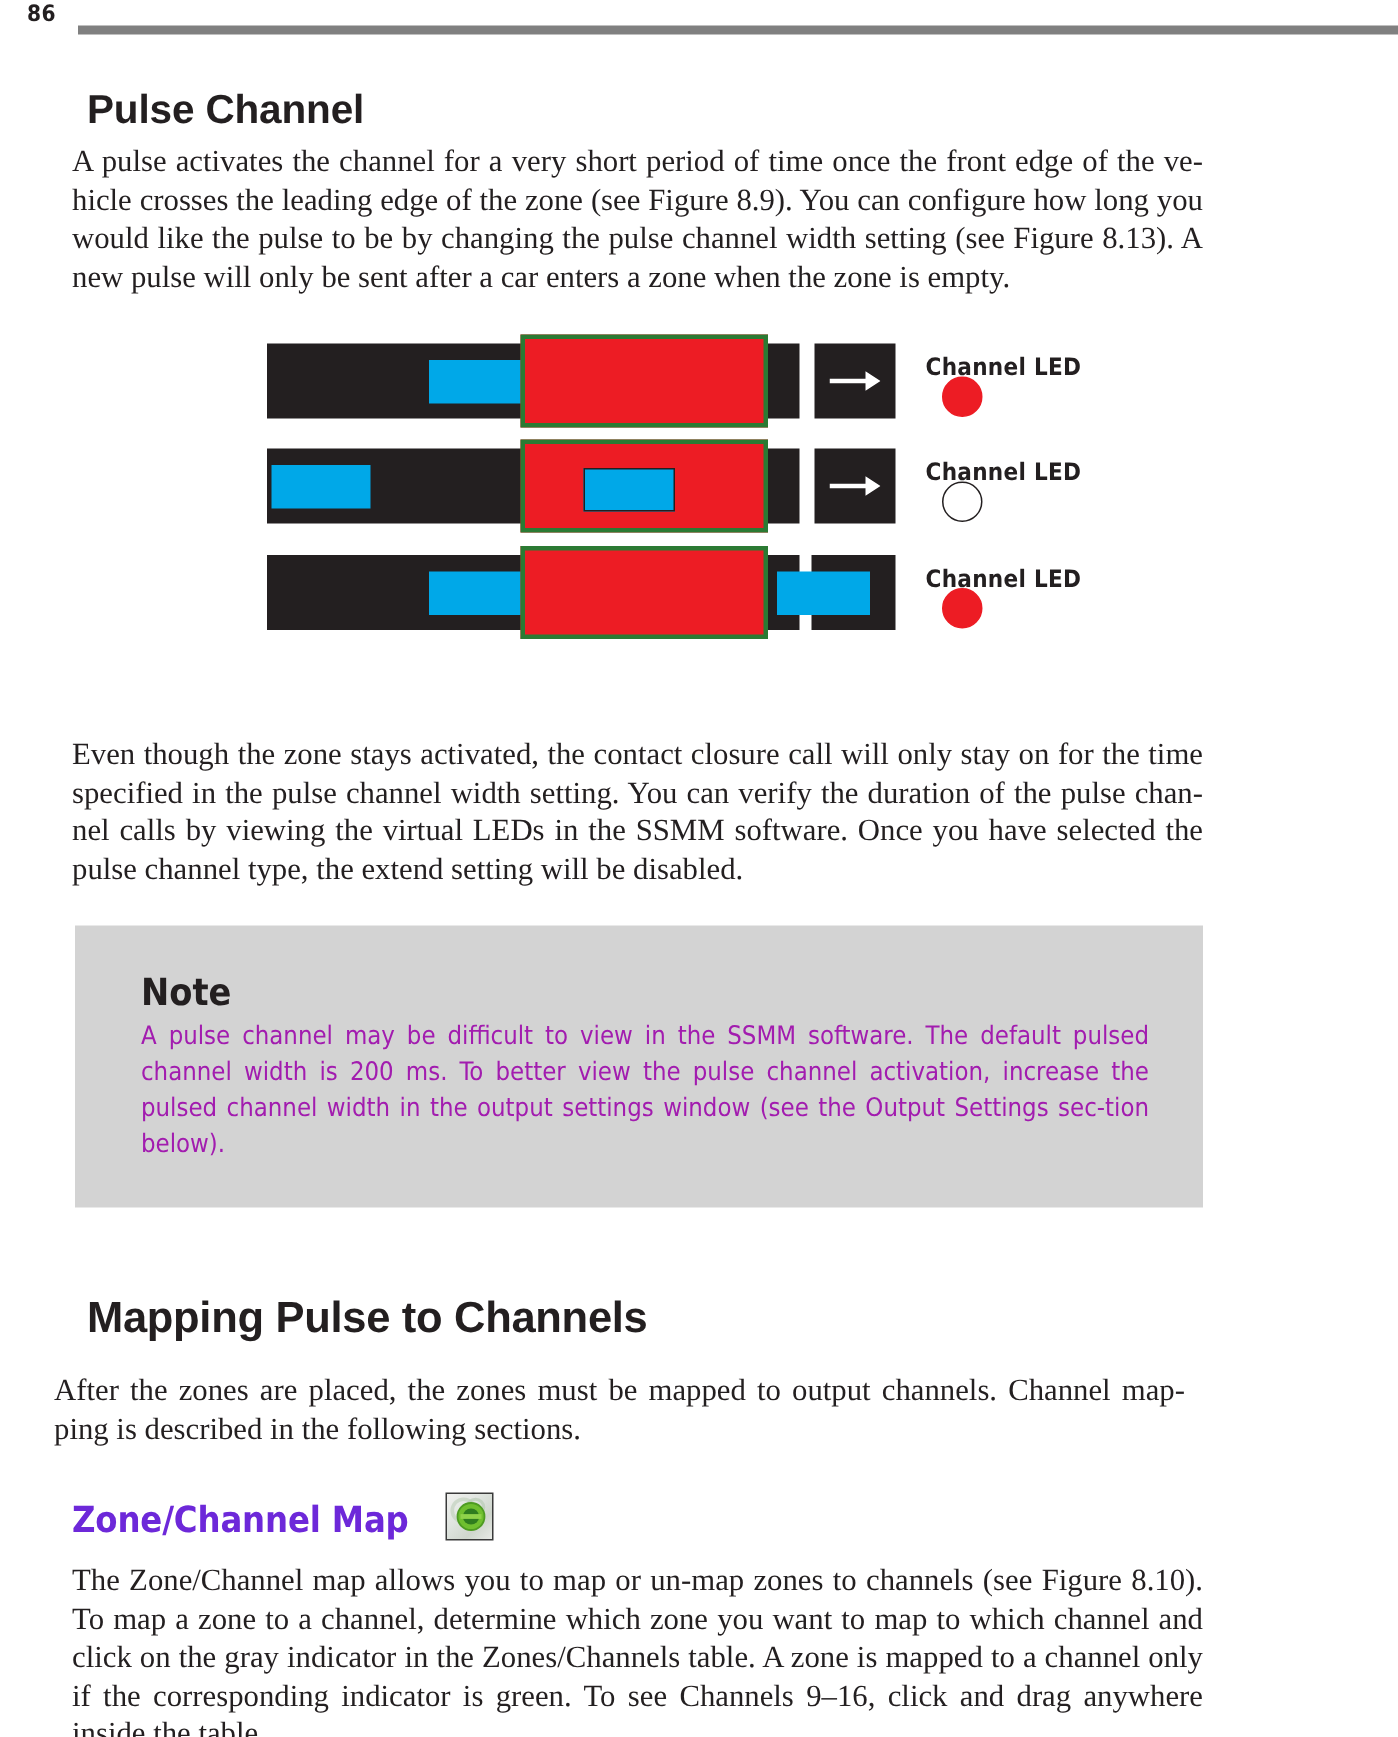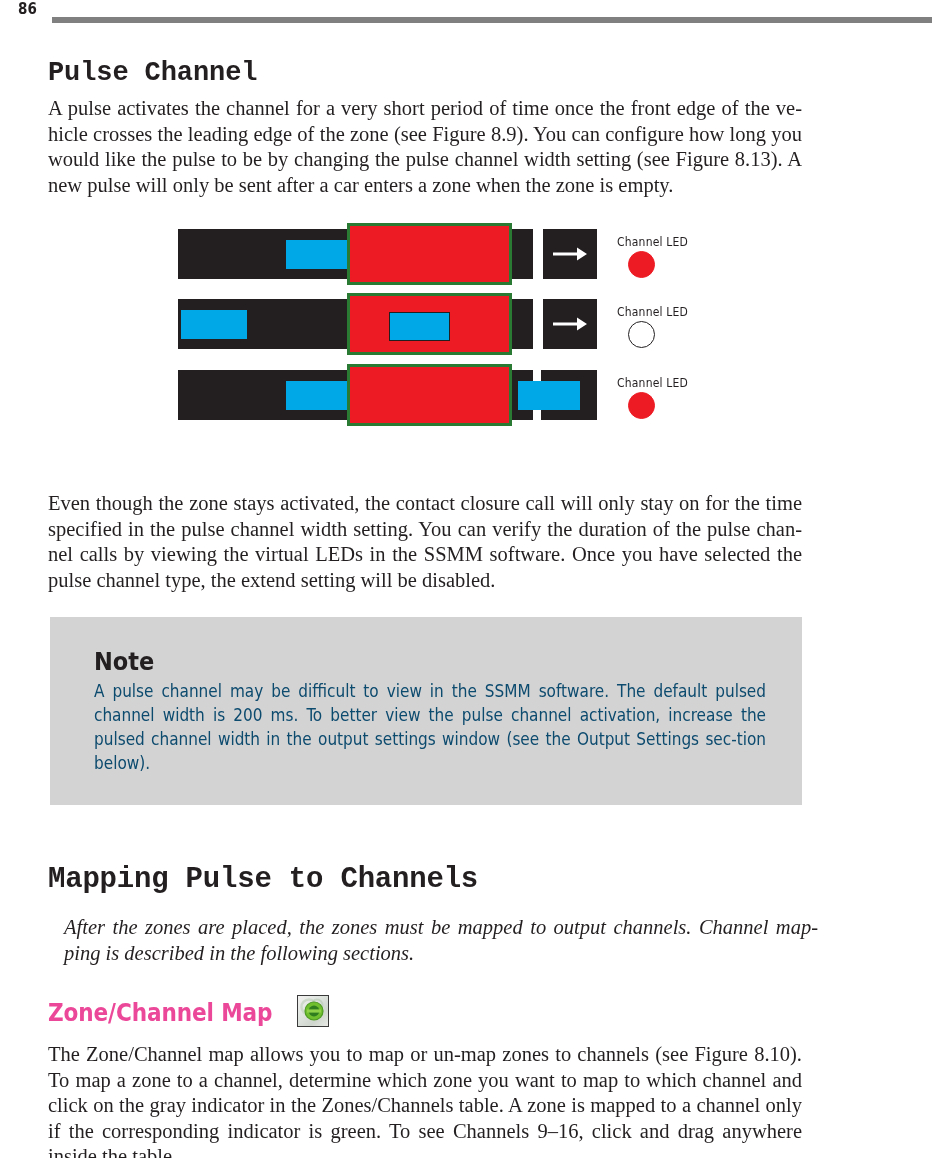--- a/index.html
+++ b/index.html
@@ -58,33 +58,34 @@
     left: 52px;
     top: 17px;
     width: 880px;
     height: 6px;
     background: #808080;
   }
 
   
   .h1 {
     position: absolute;
-    font-family: Liberation Mono, monospace;
-    font-weight: bold;
-    color: #231f20;
+    font-family: Liberation Sans, sans-serif;
+    font-weight: bold;
+    color: #231f20;
+    margin-left: 10px;
   }
   .h1.pulse-channel { left: 48px; top: 58px; font-size: 27px; letter-spacing: -0.1px; }
   .h1.mapping      { left: 48px; top: 863px; font-size: 29px; letter-spacing: -0.2px; }
 
   .h2 {
     position: absolute;
     font-family: "DejaVu Sans Condensed", "Liberation Sans Narrow", "Liberation Sans", sans-serif;
     font-weight: bold;
     font-size: 24px;
-    color: #ec4899;
+    color: #6d28d9;
     letter-spacing: -0.1px;
   }
 
   .body-para {
     position: absolute;
     font-family: "Liberation Serif", "DejaVu Serif", serif;
     font-size: 20.5px;
     line-height: 25.5px;
     color: #231f20;
     text-align: justify;
@@ -131,22 +132,22 @@
     background: #231f20;
     width: 54px;
     height: 50px;
     top: 14px;
   }
   .arrow-box svg { display: block; margin: 17px auto 0 auto; }
 
   .led-label {
     position: absolute;
     font-family: "DejaVu Sans Condensed", "Liberation Sans Narrow", "Liberation Sans", sans-serif;
-    font-weight: normal;
-    font-size: 12px;
+    font-weight: bold;
+    font-size: 16px;
     color: #231f20;
     letter-spacing: 0.2px;
     white-space: nowrap;
   }
   .led {
     position: absolute;
     width: 27px;
     height: 27px;
     border-radius: 50%;
     box-sizing: border-box;
@@ -186,21 +187,21 @@
     color: #231f20;
   }
   .note-body {
     position: absolute;
     left: 44px;
     top: 62px;
     width: 672px;
     font-family: "DejaVu Sans Condensed", "Liberation Sans Narrow", "Liberation Sans", sans-serif;
     font-size: 17px;
     line-height: 24px;
-    color: #0c4a6e;
+    color: #a21caf;
     text-align: justify;
     text-justify: inter-word;
   }
 
   
   .zc-icon {
     position: absolute;
     width: 32px;
     height: 32px;
     box-sizing: border-box;
@@ -266,21 +267,21 @@
 
 <div class="body-para" style="left:48px; top:491px; width:754px;">Even though the zone stays activated, the contact closure call will only stay on for the time specified in the pulse channel width setting. You can verify the duration of the pulse chan-nel calls by viewing the virtual LEDs in the SSMM software. Once you have selected the pulse channel type, the extend setting will be disabled.</div>
 
 <div class="note-box">
   <div class="note-title">Note</div>
   <div class="note-body">A pulse channel may be difficult to view in the SSMM software. The default pulsed channel width is 200 ms. To better view the pulse channel activation, increase the pulsed channel width in the output settings window (see the Output Settings sec-tion below).</div>
 </div>
 
 <div class="h1 mapping">Mapping Pulse to Channels</div>
 
-<div class="body-para" style="left:64px; top:915px; width:754px;font-style:italic;">After the zones are placed, the zones must be mapped to output channels. Channel map-ping is described in the following sections.</div>
+<div class="body-para" style="left:36px; top:915px; width:754px;">After the zones are placed, the zones must be mapped to output channels. Channel map-ping is described in the following sections.</div>
 
 <div class="h2" style="left:48px; top:999px;">Zone/Channel Map</div>
 
 <div class="zc-icon" style="left:297px; top:995px;">
   <svg width="30" height="30" viewBox="0 0 30 30" aria-hidden="true">
     <circle cx="11" cy="11" r="7.5" fill="none" stroke="#c9d6c6" stroke-width="2.4" opacity="0.85"></circle>
     <circle cx="19" cy="9" r="5.5" fill="none" stroke="#b9ccb6" stroke-width="2" opacity="0.7"></circle>
     <circle cx="16" cy="15" r="9" fill="#6fbf2f"></circle>
     <circle cx="16" cy="15" r="5.4" fill="#2f7d1f"></circle>
     <rect x="9" y="13.4" width="14" height="3.2" fill="#8fd24a"></rect>

